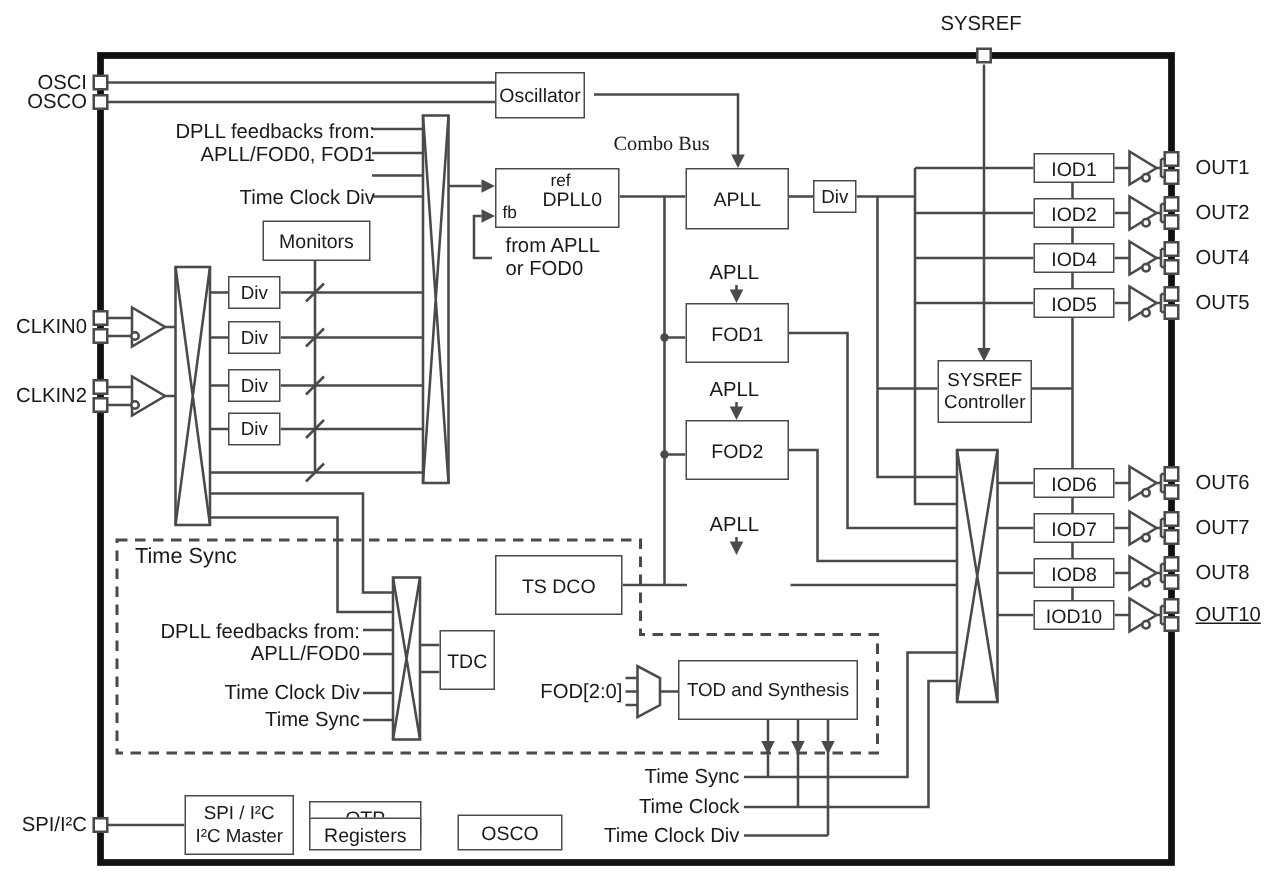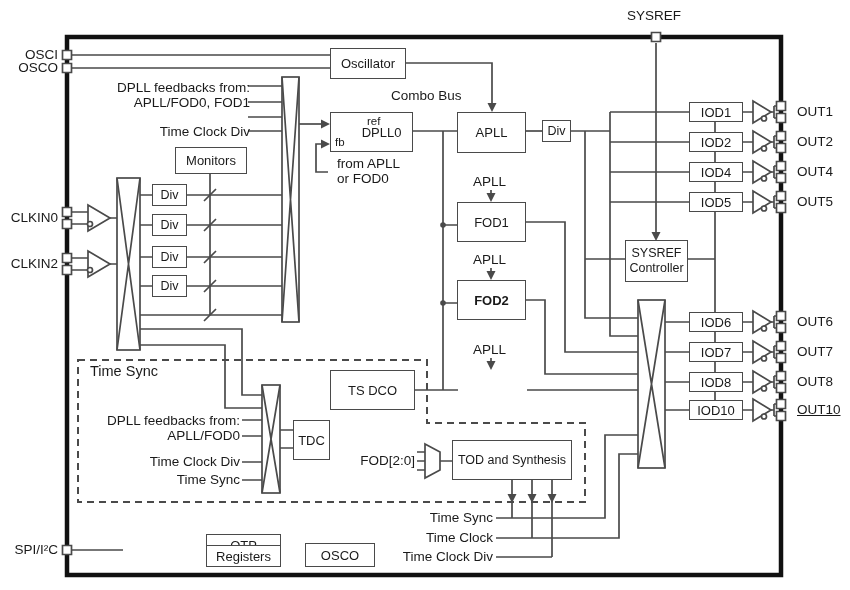--- a/index.html
+++ b/index.html
@@ -159,21 +159,21 @@
       M491,370 L486.5,361 L495.5,361 Z
       M656,241 L651.5,232 L660.5,232 Z
       M512,503 L507.5,494 L516.5,494 Z
       M532,503 L527.5,494 L536.5,494 Z
       M552,503 L547.5,494 L556.5,494 Z"></path>
     <circle cx="443" cy="225" r="2.8"></circle>
     <circle cx="443" cy="303" r="2.8"></circle>
   </g>
 </svg>
 
-<div class="box" style="left:330px;top:48px;width:76px;height:31px;">
+<div class="box" style="left:330px;top:48px;width:60px;height:31px;">
       <span>Oscillator</span>
     </div>
 
 <div class="box" style="left:175px;top:147px;width:72px;height:27px;">
       <span>Monitors</span>
     </div>
 
 <div class="box" style="left:152px;top:184px;width:35px;height:22px;font-size:12.5px;">
       <span>Div</span>
     </div>
@@ -197,41 +197,45 @@
       <span>APLL</span>
     </div>
 
 <div class="box" style="left:542px;top:120px;width:29px;height:22px;font-size:12.5px;">
       <span>Div</span>
     </div>
 
 <div class="box" style="left:457px;top:202px;width:69px;height:40px;">
       <span>FOD1</span>
     </div>
-<div class="box" style="left:457px;top:280px;width:69px;height:40px;font-weight:bold;">
+<div class="box" style="left:457px;top:280px;width:69px;height:40px;">
       <span>FOD2</span>
     </div>
 
 <div class="box two" style="left:625px;top:240px;width:63px;height:42px;">
   <span>SYSREF</span>
   <span>Controller</span>
 </div>
 
 <div class="box" style="left:330px;top:370px;width:85px;height:40px;">
       <span>TS DCO</span>
     </div>
 
 <div class="box" style="left:293px;top:420px;width:37px;height:40px;">
       <span>TDC</span>
     </div>
 
 <div class="box" style="left:452px;top:440px;width:120px;height:40px;font-size:12.5px;">
       <span>TOD and Synthesis</span>
     </div>
 
+<div class="box two" style="left:123px;top:530px;width:73px;height:40px;">
+  <span>SPI / I²C</span>
+  <span>I²C Master</span>
+</div>
 
 <div class="box" style="left:206px;top:534px;width:75px;height:22px;">
       <span>OTP</span>
     </div>
 <div class="box" style="left:206px;top:545px;width:75px;height:22px;">
       <span>Registers</span>
     </div>
 <div class="box" style="left:305px;top:543px;width:70px;height:24px;">
       <span>OSCO</span>
     </div>
@@ -261,21 +265,21 @@
       <span>IOD10</span>
     </div>
 
 <div class="lbl r" style="right:792px;top:47px;margin-left:20px;">OSCI</div>
 <div class="lbl r" style="right:792px;top:60px;">OSCO</div>
 <div class="lbl r" style="right:792px;top:210px;">CLKIN0</div>
 <div class="lbl r" style="right:792px;top:256px;">CLKIN2</div>
 <div class="lbl r" style="right:792px;top:542px;">SPI/I²C</div>
 <div class="lbl" style="left:627px;top:8px;">SYSREF</div>
 
-<div class="lbl" style="left:391px;top:88px;">Combo Bus</div>
+<div class="lbl" style="left:409px;top:88px;font-family:Liberation Serif, serif;">Combo Bus</div>
 
 <div class="lbl r" style="right:600px;top:80px;">DPLL feedbacks from:</div>
 <div class="lbl r" style="right:600px;top:95px;">APLL/FOD0, FOD1</div>
 <div class="lbl r" style="right:600px;top:124px;">Time Clock Div</div>
 
 <div class="lbl" style="left:337px;top:156px;">from APLL</div>
 <div class="lbl" style="left:337px;top:171px;">or FOD0</div>
 
 <div class="lbl" style="left:473px;top:174px;">APLL</div>
 <div class="lbl" style="left:473px;top:252px;">APLL</div>

